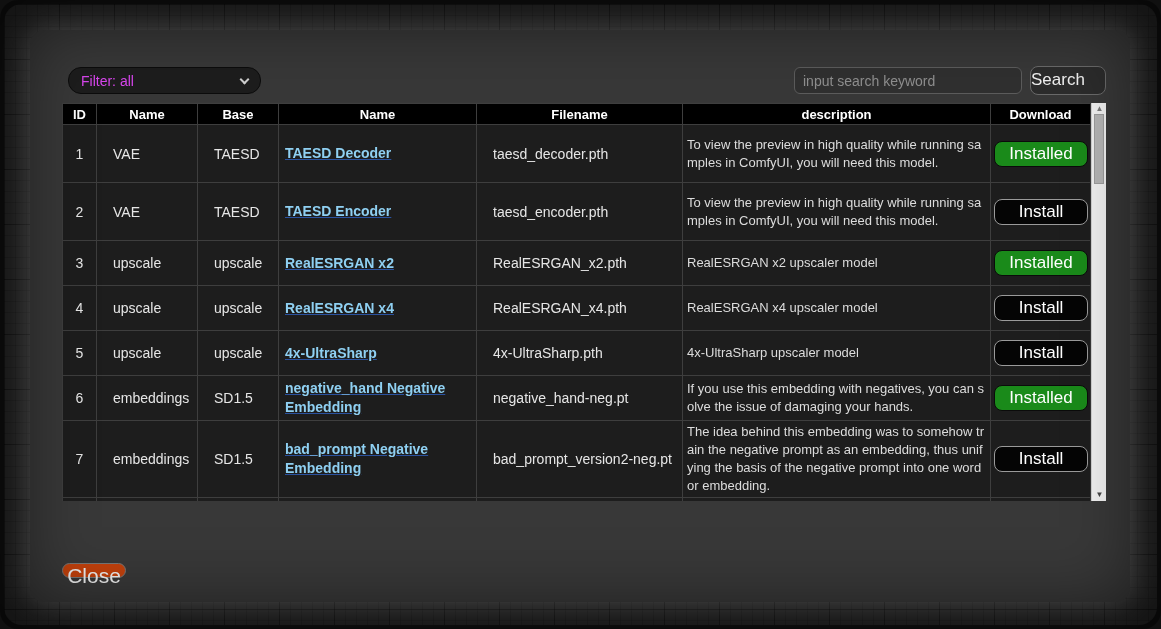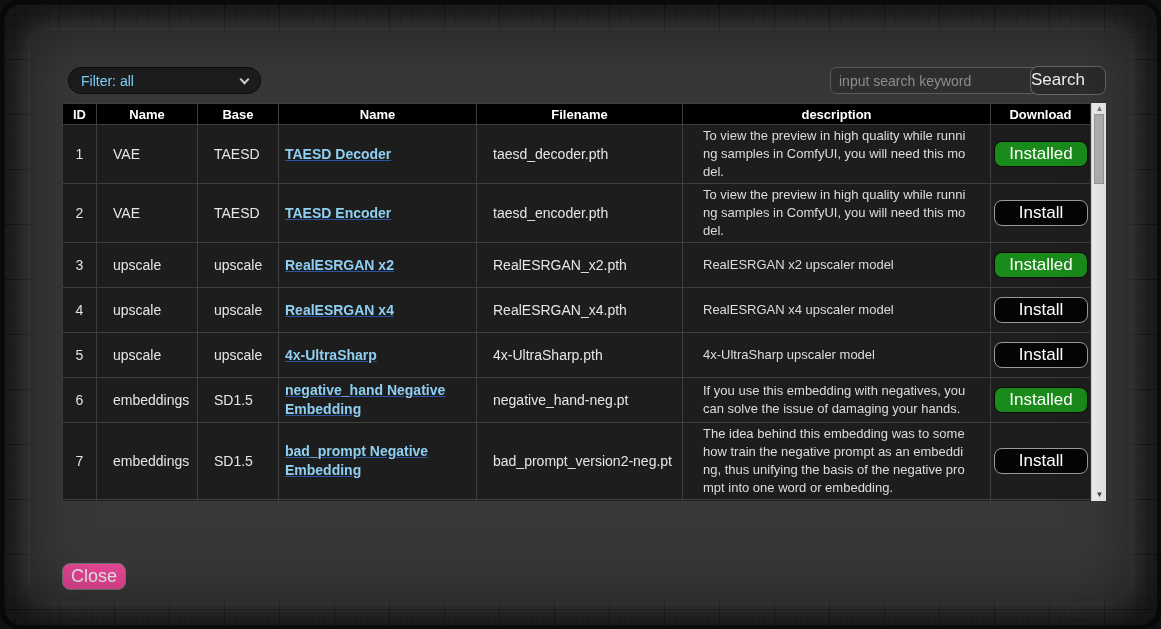--- a/index.html
+++ b/index.html
@@ -25,36 +25,35 @@
   
   .dialog {
     position:absolute; left:30px; top:30px; width:1100px; height:572px;
     background:#383838; border-radius:14px;
     box-shadow: 0 0 28px 4px rgba(235,235,235,0.22);
   }
 
   
   .filter-wrap { position:absolute; left:38px; top:37px; width:193px; height:27px; }
   select.filter {
-    width:100%; height:100%; background:#1d1d1d; color:#7dd3fc;
+    width:100%; height:100%; background:#1d1d1d; color:#d946ef;
     border:1px solid #0c0c0c; border-radius:13px; font-size:14px;
     padding:0 26px 0 12px; appearance:none; -webkit-appearance:none; outline:none;
     font-family:"Liberation Sans", sans-serif;
   }
   .chevron {
     position:absolute; right:13px; top:9px; width:7px; height:7px;
     border-right:2px solid #cfcfcf; border-bottom:2px solid #cfcfcf;
     transform:rotate(45deg); pointer-events:none;
   }
   input.search {
     position:absolute; left:764px; top:37px; width:228px; height:27px;
     background:#303030; border:1px solid #5c5c5c; border-radius:6px;
     color:#ddd; font-size:14px; padding:0 8px; outline:none;
     font-family:"Liberation Sans", sans-serif;
-    margin-left:36px;
   }
   input.search::placeholder { color:#8f8f8f; }
   .search-btn {
     position:absolute; left:1000px; top:36px; width:76px; height:29px;
     background:#2c2c2c; border:1px solid #6a6a6a; border-radius:8px;
     color:#f0f0f0; font-size:17px; cursor:pointer;
     font-family:"Liberation Sans", sans-serif; line-height:26px; text-align:left;
   }
 
   
@@ -69,21 +68,21 @@
   td { background:#1d1d1d; font-size:14px; padding:2px 5px; }
   td.c-id { text-align:center; }
   td.c-type, td.c-base, td.c-file { text-align:left; padding-left:16px; }
   td.c-name { padding-left:6px; }
   td.c-name a {
     color:#8fd0f2; font-weight:bold; font-size:14px; line-height:19px;
     text-decoration:underline; text-decoration-color:#2a52a0; cursor:pointer;
   }
   td.c-desc {
     font-size:13px; line-height:18px; color:#dcdcdc;
-    word-break:break-all; padding:2px 20px;
+    word-break:break-all; padding:2px 4px;
   }
   td.c-dl { text-align:center; padding:9px 3px; }
   .btn-dl {
     display:inline-block; width:94px; height:26px; line-height:23px;
     border-radius:8px; font-size:17px; text-align:center; cursor:pointer;
     font-family:"Liberation Sans", sans-serif;
   }
   .btn-install { background:#050505; border:1px solid #9a9a9a; color:#fff; }
   .btn-installed { background:#1a8a1a; border:1px solid #0b0b0b; color:#fff; }
 
@@ -95,23 +94,23 @@
   .sbar .arrow { position:absolute; left:0; width:15px; height:12px; color:#7a7a7a;
     font-size:8px; text-align:center; line-height:12px; cursor:pointer; }
   .sbar .arrow.up { top:0; }
   .sbar .arrow.down { bottom:0; color:#444; }
   .sbar .thumb {
     position:absolute; left:2px; top:11px; width:10px; height:70px;
     background:#b5b5b5; border:1px solid #9c9c9c; cursor:pointer;
   }
 
   .close-btn {
-    position:absolute; left:32px; top:533px; width:64px; height:27px;
-    background:#ec4899; border:1px solid #777; border-radius:8px;
-    color:#f0f0f0; font-size:18px; cursor:pointer; text-align:center; line-height:24px;
+    position:absolute; left:32px; top:533px; width:64px; height:15px;
+    background:#c2410c; border:1px solid #777; border-radius:8px;
+    color:#f0f0f0; font-size:21px; cursor:pointer; text-align:center; line-height:24px;
     font-family:"Liberation Sans", sans-serif;
   }
 </style>
 </head>
 <body>
 
 <div class="canvas"></div>
 
 <div class="dialog">
 

